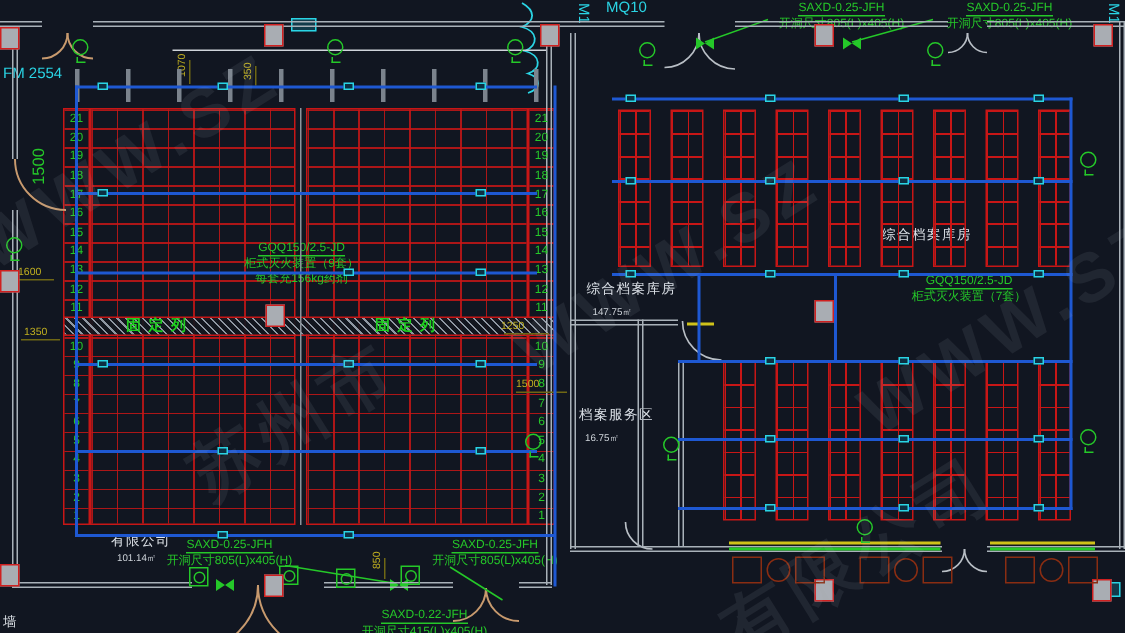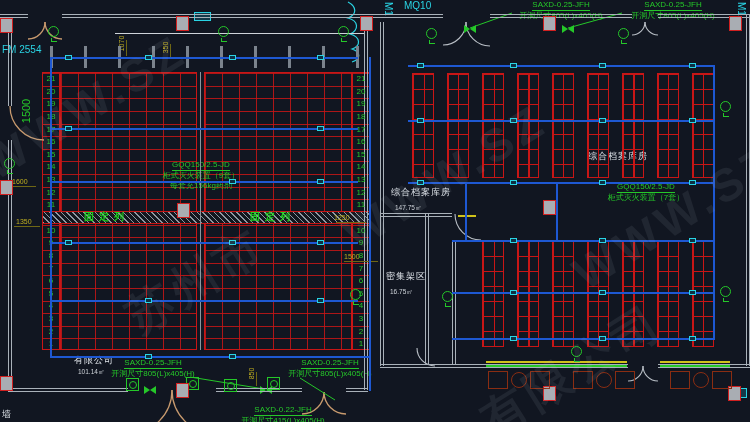--- a/index.html
+++ b/index.html
@@ -117,21 +117,21 @@
   </div>
 
   <div class="fixed" style="left:84px;top:210px">固定列</div>
   <div class="fixed" style="left:250px;top:210px">固定列</div>
 
   <div class="room" style="left:74px;top:354px">有限公司</div>
   <div class="area" style="left:78px;top:368px">101.14㎡</div>
   <div class="room" style="left:588px;top:150px">综合档案库房</div>
   <div class="room" style="left:391px;top:186px">综合档案库房</div>
   <div class="area" style="left:395px;top:204px">147.75㎡</div>
-  <div class="room" style="left:386px;top:270px">密集架区</div>
+  <div class="room" style="left:386px;top:270px">档案服务区</div>
   <div class="area" style="left:390px;top:288px">16.75㎡</div>
 
   <div class="note" style="left:95px;top:358px;width:116px">
     <div class="u">SAXD-0.25-JFH</div>
     <div>开洞尺寸805(L)x405(H)</div>
   </div>
   <div class="note" style="left:272px;top:358px;width:116px">
     <div class="u">SAXD-0.25-JFH</div>
     <div>开洞尺寸805(L)x405(H)</div>
   </div>

